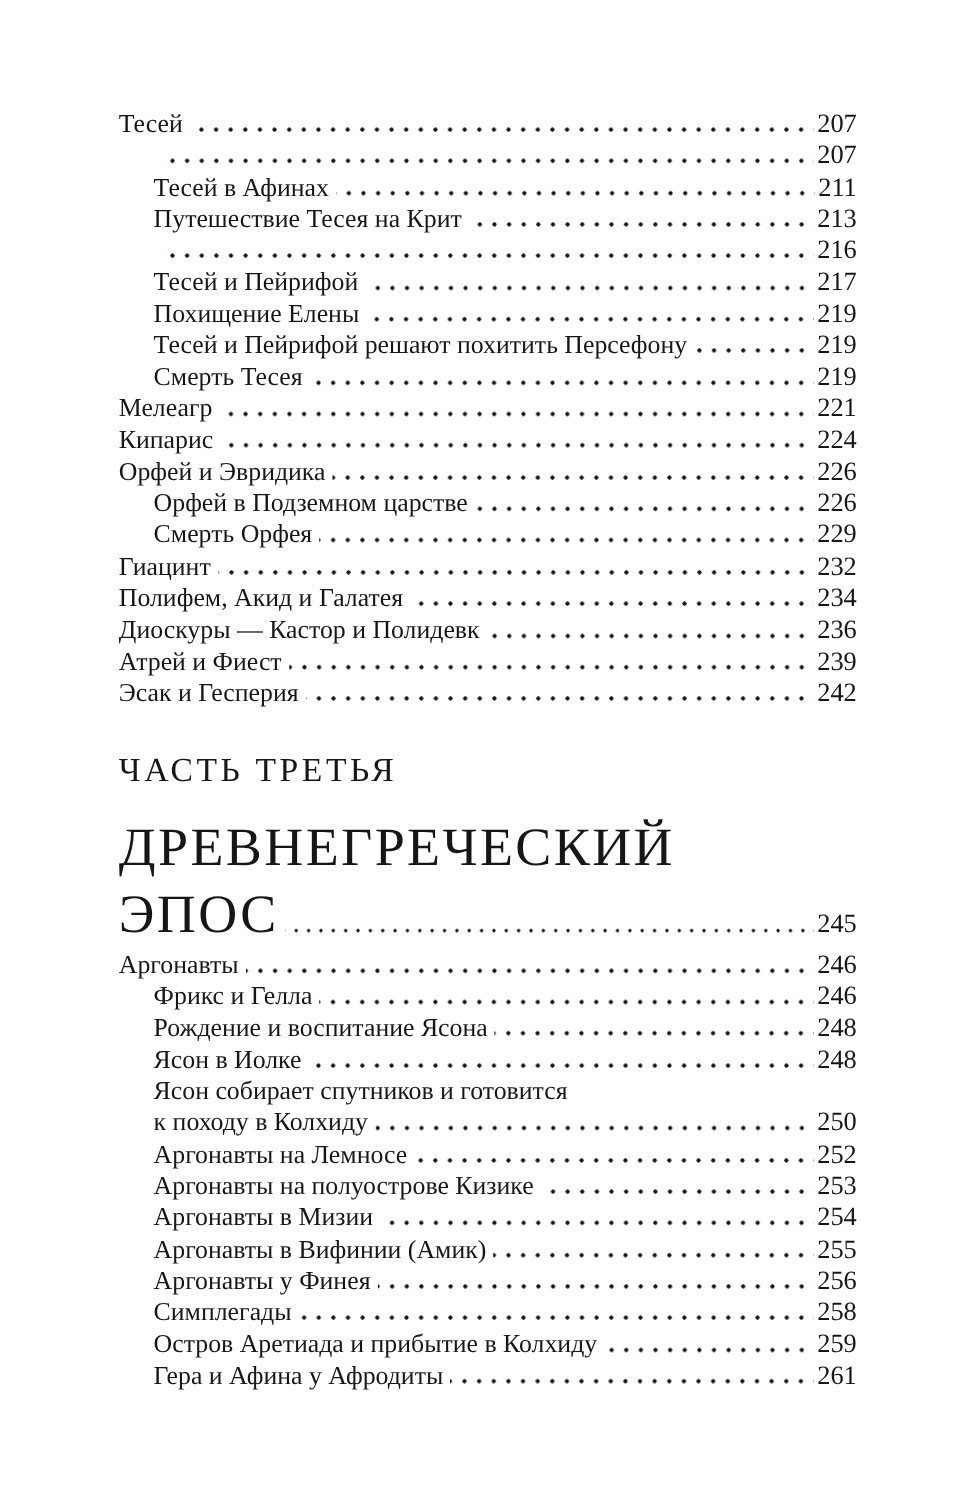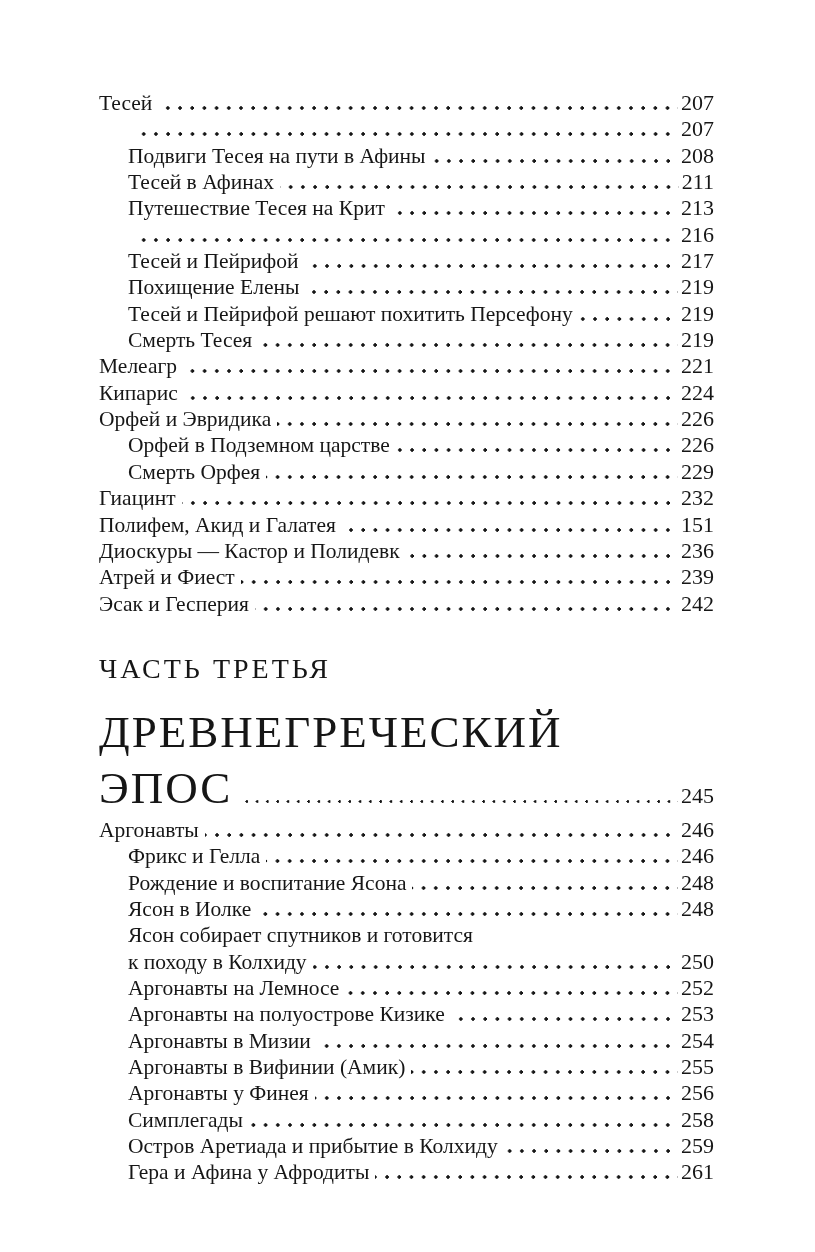--- a/index.html
+++ b/index.html
@@ -94,25 +94,20 @@
         <div class="row lvl0">
     <span class="label">Тесей</span>
     <span class="leader"></span>
     <span class="pagenum">207</span>
   </div>
         <div class="row lvl1">
     <span class="leader"></span>
     <span class="pagenum">207</span>
   </div>
         <div class="row lvl1">
-    <span class="label">Подвиги Тесея на пути в Афины</span>
-    <span class="leader"></span>
-    <span class="pagenum">208</span>
-  </div>
-        <div class="row lvl1">
     <span class="label">Тесей в Афинах</span>
     <span class="leader"></span>
     <span class="pagenum">211</span>
   </div>
         <div class="row lvl1">
     <span class="label">Путешествие Тесея на Крит</span>
     <span class="leader"></span>
     <span class="pagenum">213</span>
   </div>
         <div class="row lvl1">
@@ -165,21 +160,21 @@
     <span class="pagenum">229</span>
   </div>
         <div class="row lvl0">
     <span class="label">Гиацинт</span>
     <span class="leader"></span>
     <span class="pagenum">232</span>
   </div>
         <div class="row lvl0">
     <span class="label">Полифем, Акид и Галатея</span>
     <span class="leader"></span>
-    <span class="pagenum">151</span>
+    <span class="pagenum">234</span>
   </div>
         <div class="row lvl0">
     <span class="label">Диоскуры — Кастор и Полидевк</span>
     <span class="leader"></span>
     <span class="pagenum">236</span>
   </div>
         <div class="row lvl0">
     <span class="label">Атрей и Фиест</span>
     <span class="leader"></span>
     <span class="pagenum">239</span>

